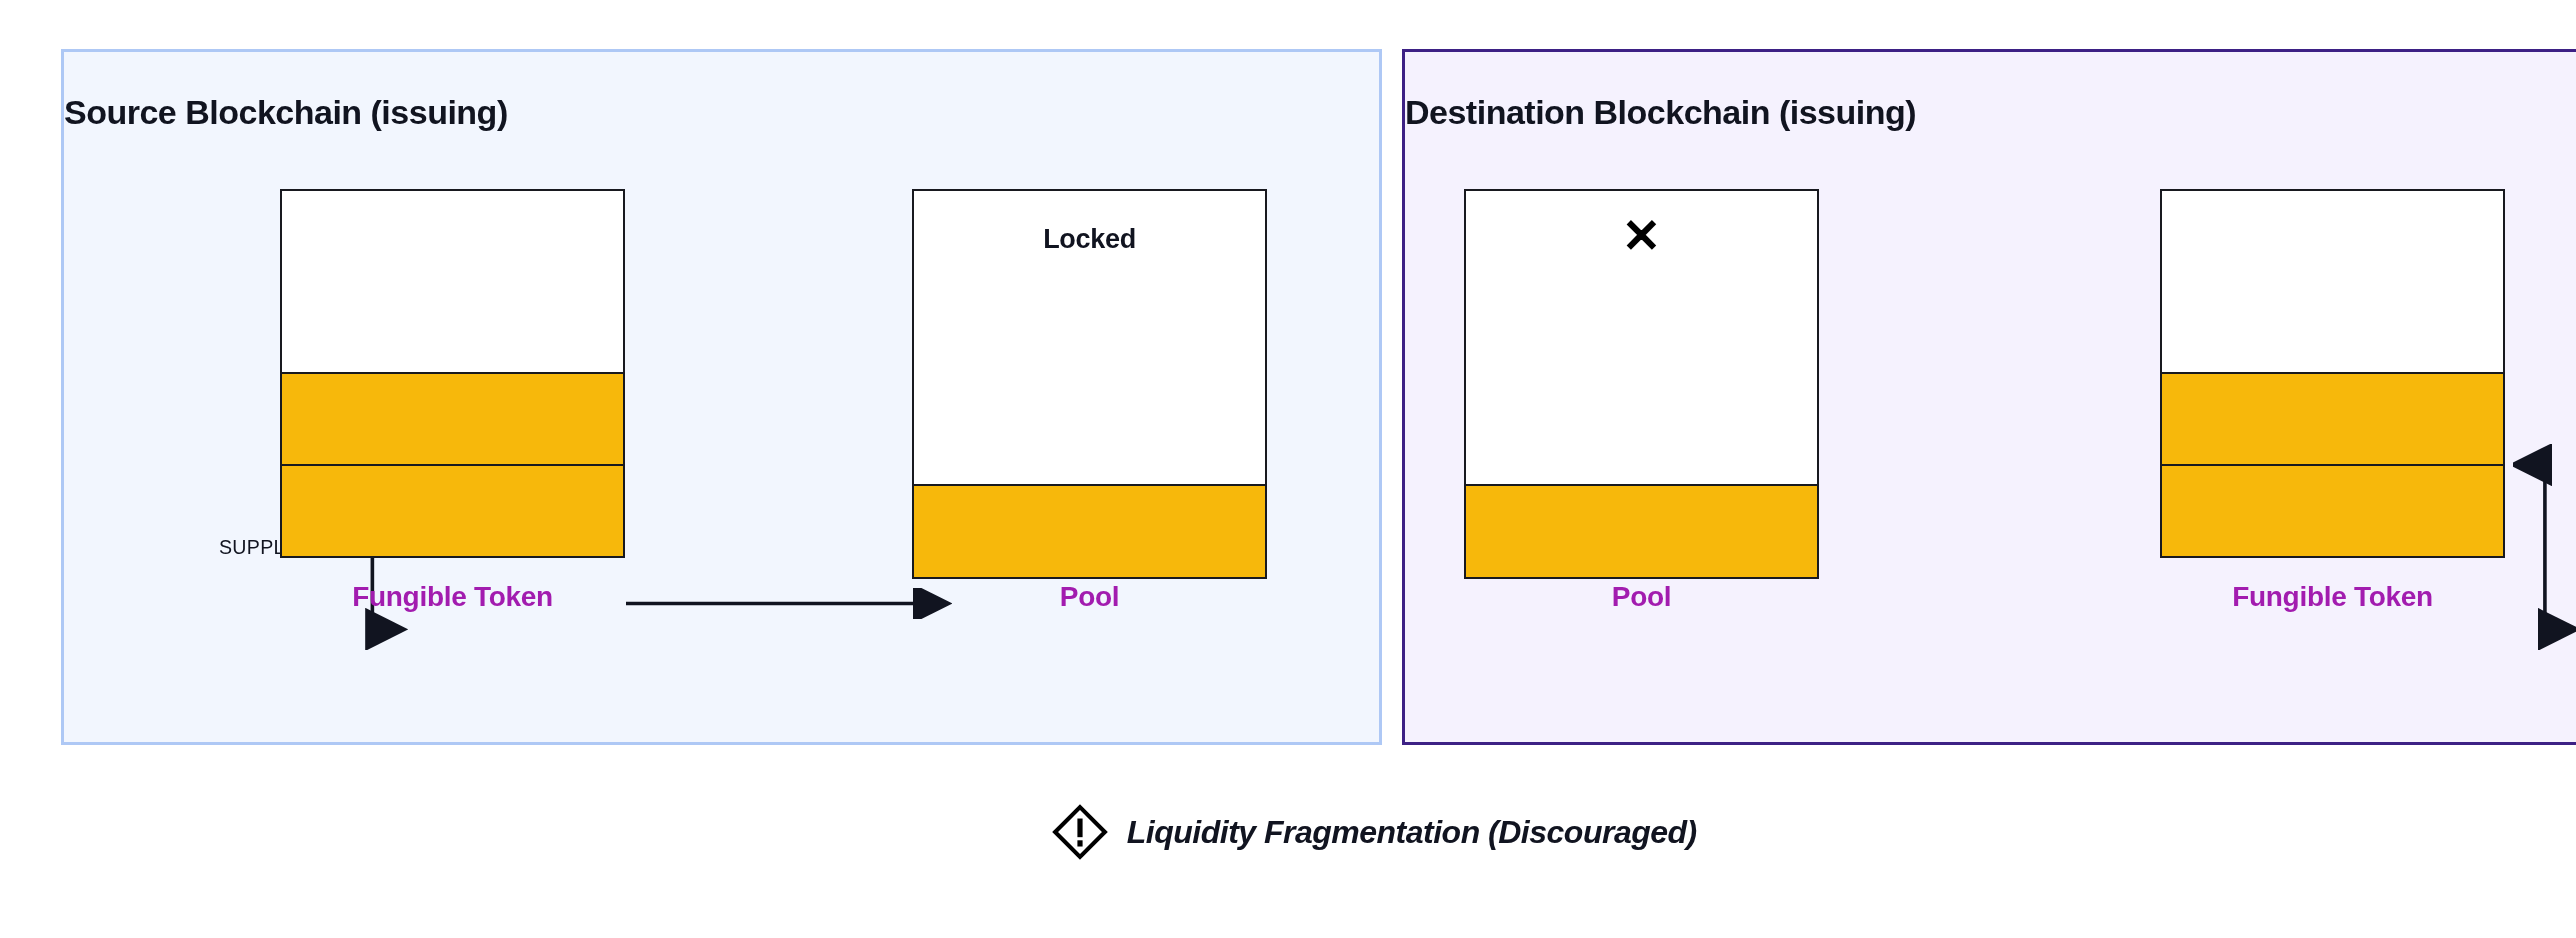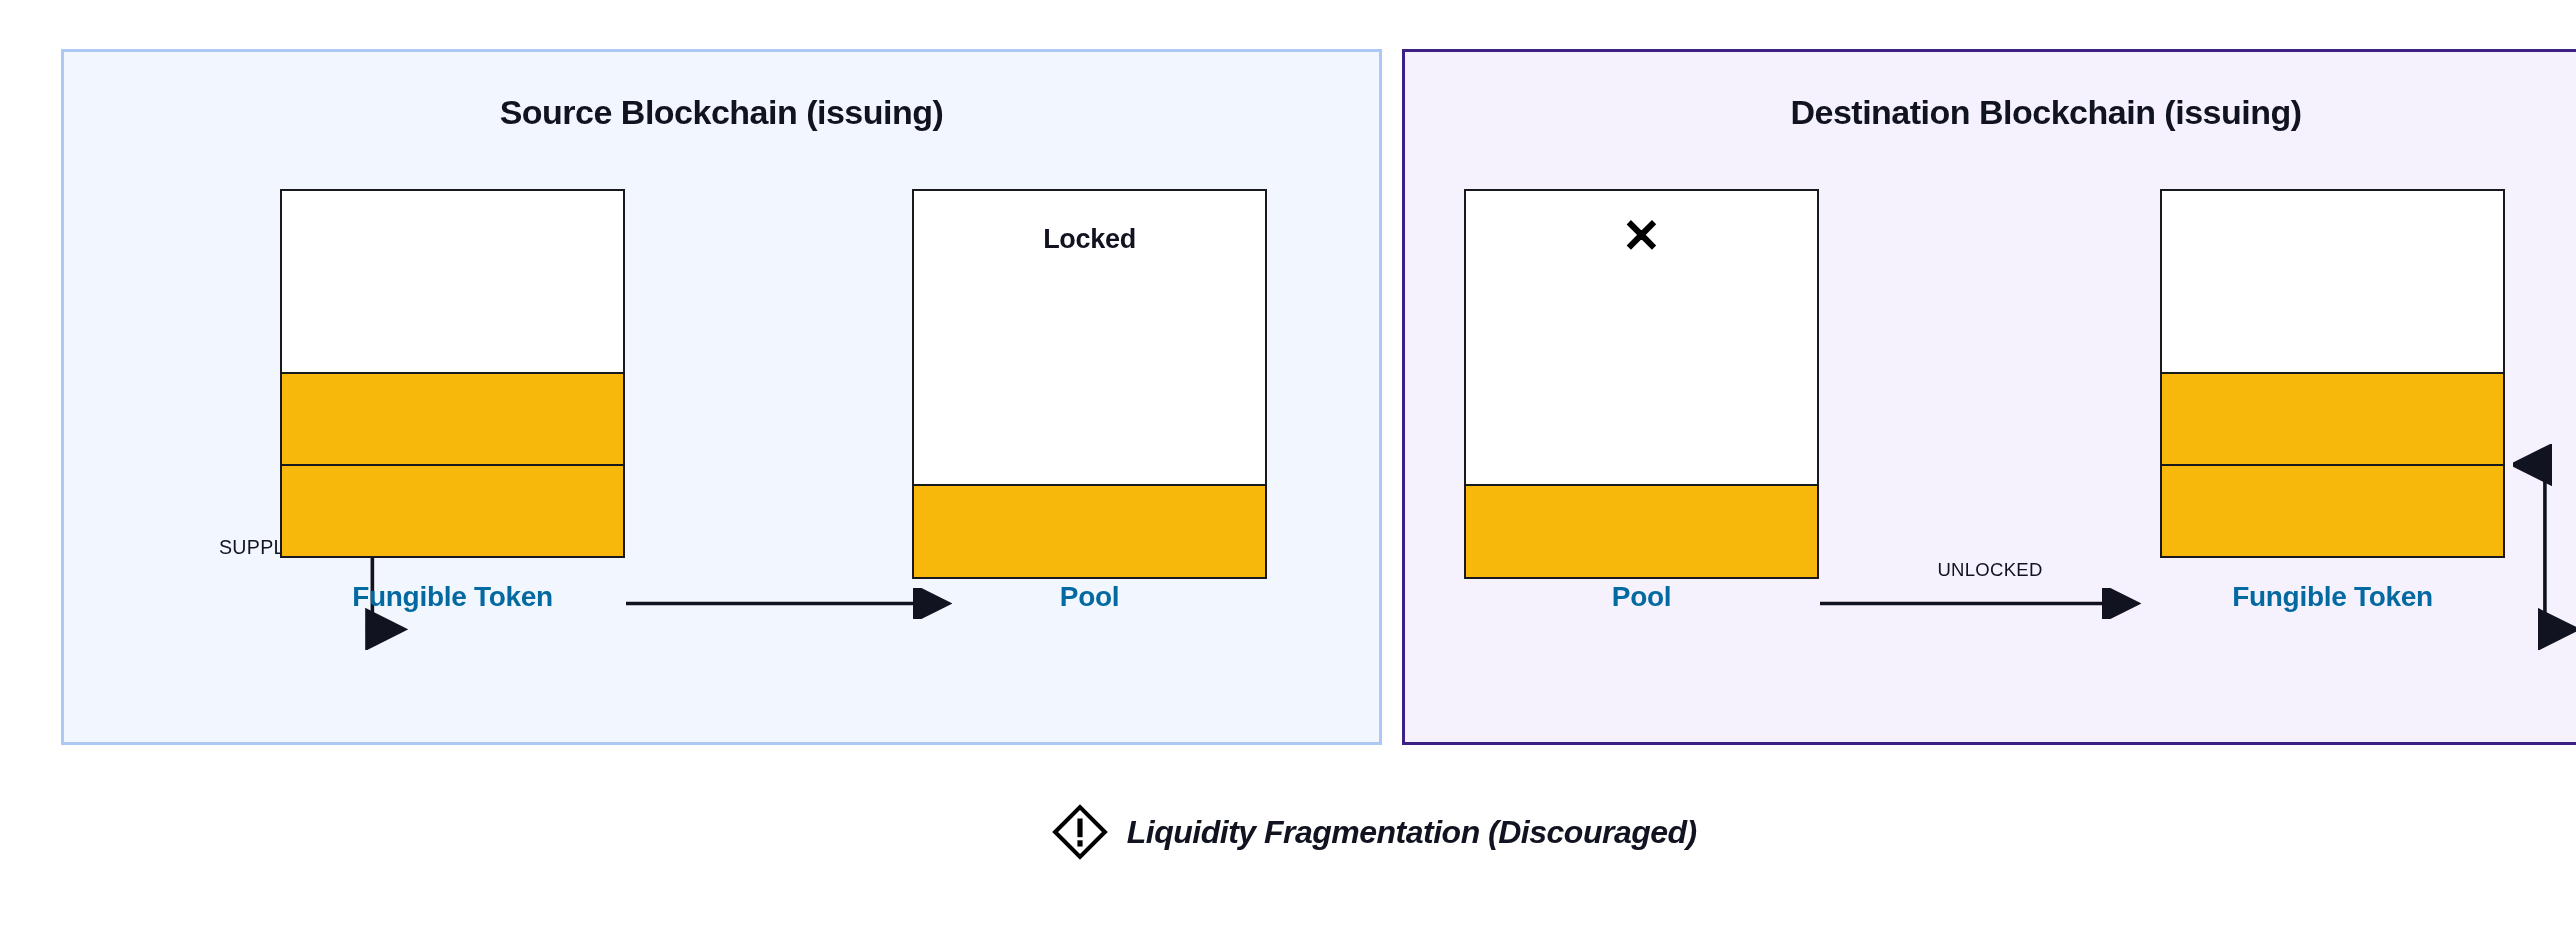--- a/index.html
+++ b/index.html
@@ -28,21 +28,21 @@
     left:1402px;
     width:1288px;
     background:#f5f2fe;
     border:3.6px solid #3d2185;
   }
 
   .panel-title{
     position:absolute;
     top:41px;
     left:0;right:0;
-    text-align:center;
+    text-align:left;
     font-size:34px;
     font-weight:700;
     color:#111420;
     letter-spacing:-0.5px;
   }
 
   
   .column{
     position:absolute;
   }
@@ -70,21 +70,21 @@
     color:#111420;
     letter-spacing:-0.3px;
   }
 
   .column-caption{
     position:absolute;
     left:-62px;right:-62px;
     text-align:center;
     font-size:28px;
     font-weight:700;
-    color:#0369a1;
+    color:#a21caf;
     letter-spacing:-0.3px;
   }
 
   
   .x-mark{
     position:absolute;
     left:0;right:0;
     text-align:center;
     font-size:47px;
     font-weight:700;
@@ -194,31 +194,20 @@
   <div class="column" style="left:59px; top:137px; width:355px;">
     <div class="bar" style="border-color: rgb(24, 25, 31);">
       <div class="seg empty" style="height:293px;"></div>
       <div class="seg divider-top" style="height: 93px; background: rgb(247, 184, 11); border-top-color: rgb(24, 25, 31);">
         <div class="x-mark" style="top:20.6px;">✕</div>
       </div>
     </div>
     <div class="column-caption" style="top:392px;">Pool</div>
   </div>
 
-  <div class="flow-arrow" style="left:415px; top:536px; width:340px; height:31px;">
-    <svg width="340" height="31" viewBox="0 0 660 60">
-      <defs>
-        <marker id="fArrow2" markerWidth="11" markerHeight="11" refX="9" refY="5.5" orient="auto" markerUnits="strokeWidth">
-          <path d="M0,0 L11,5.5 L0,11 Z" fill="#111420"></path>
-        </marker>
-      </defs>
-      <line x1="0" y1="30" x2="610" y2="30" stroke="#111420" stroke-width="7" marker-end="url(#fArrow2)"></line>
-    </svg>
-    <div class="flow-label" style="left:0; right:0; top:-29px;">UNLOCKED</div>
-  </div>
 
   <div class="column" style="left:755px; top:137px; width:345px;">
     <div class="bar" style="border-color: rgb(24, 25, 31);">
       <div class="seg empty" style="height:181px;"></div>
       <div class="seg divider-top" style="height: 92px; background: rgb(247, 184, 11); border-top-color: rgb(24, 25, 31);"></div>
       <div class="seg divider-top" style="height: 92px; background: rgb(247, 184, 11); border-top-color: rgb(24, 25, 31);"></div>
     </div>
     <div class="column-caption" style="top:392px;">Fungible Token</div>
   </div>
 

